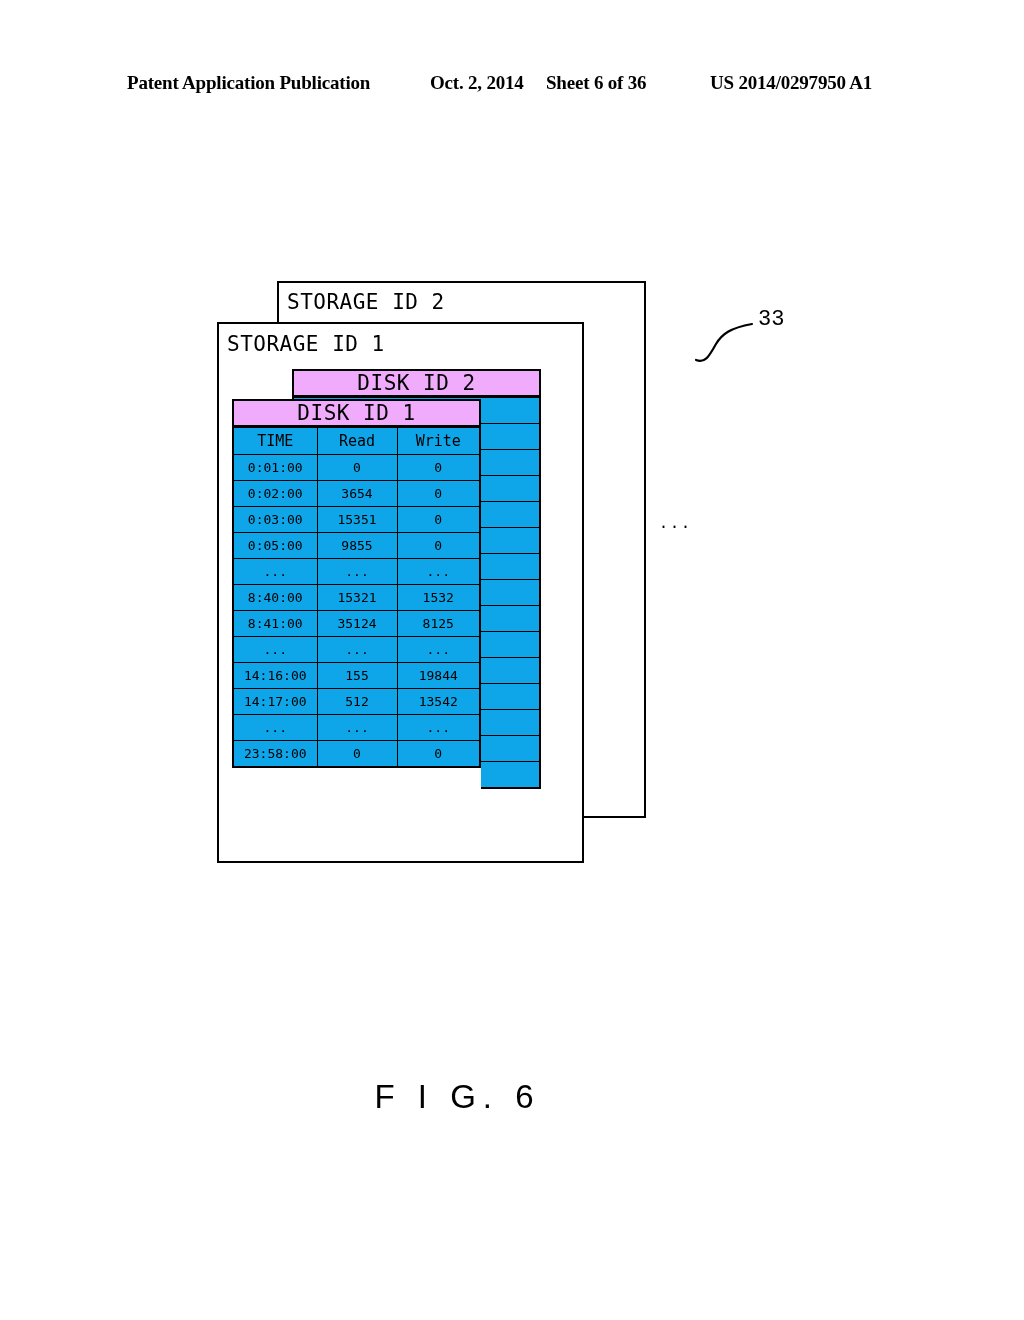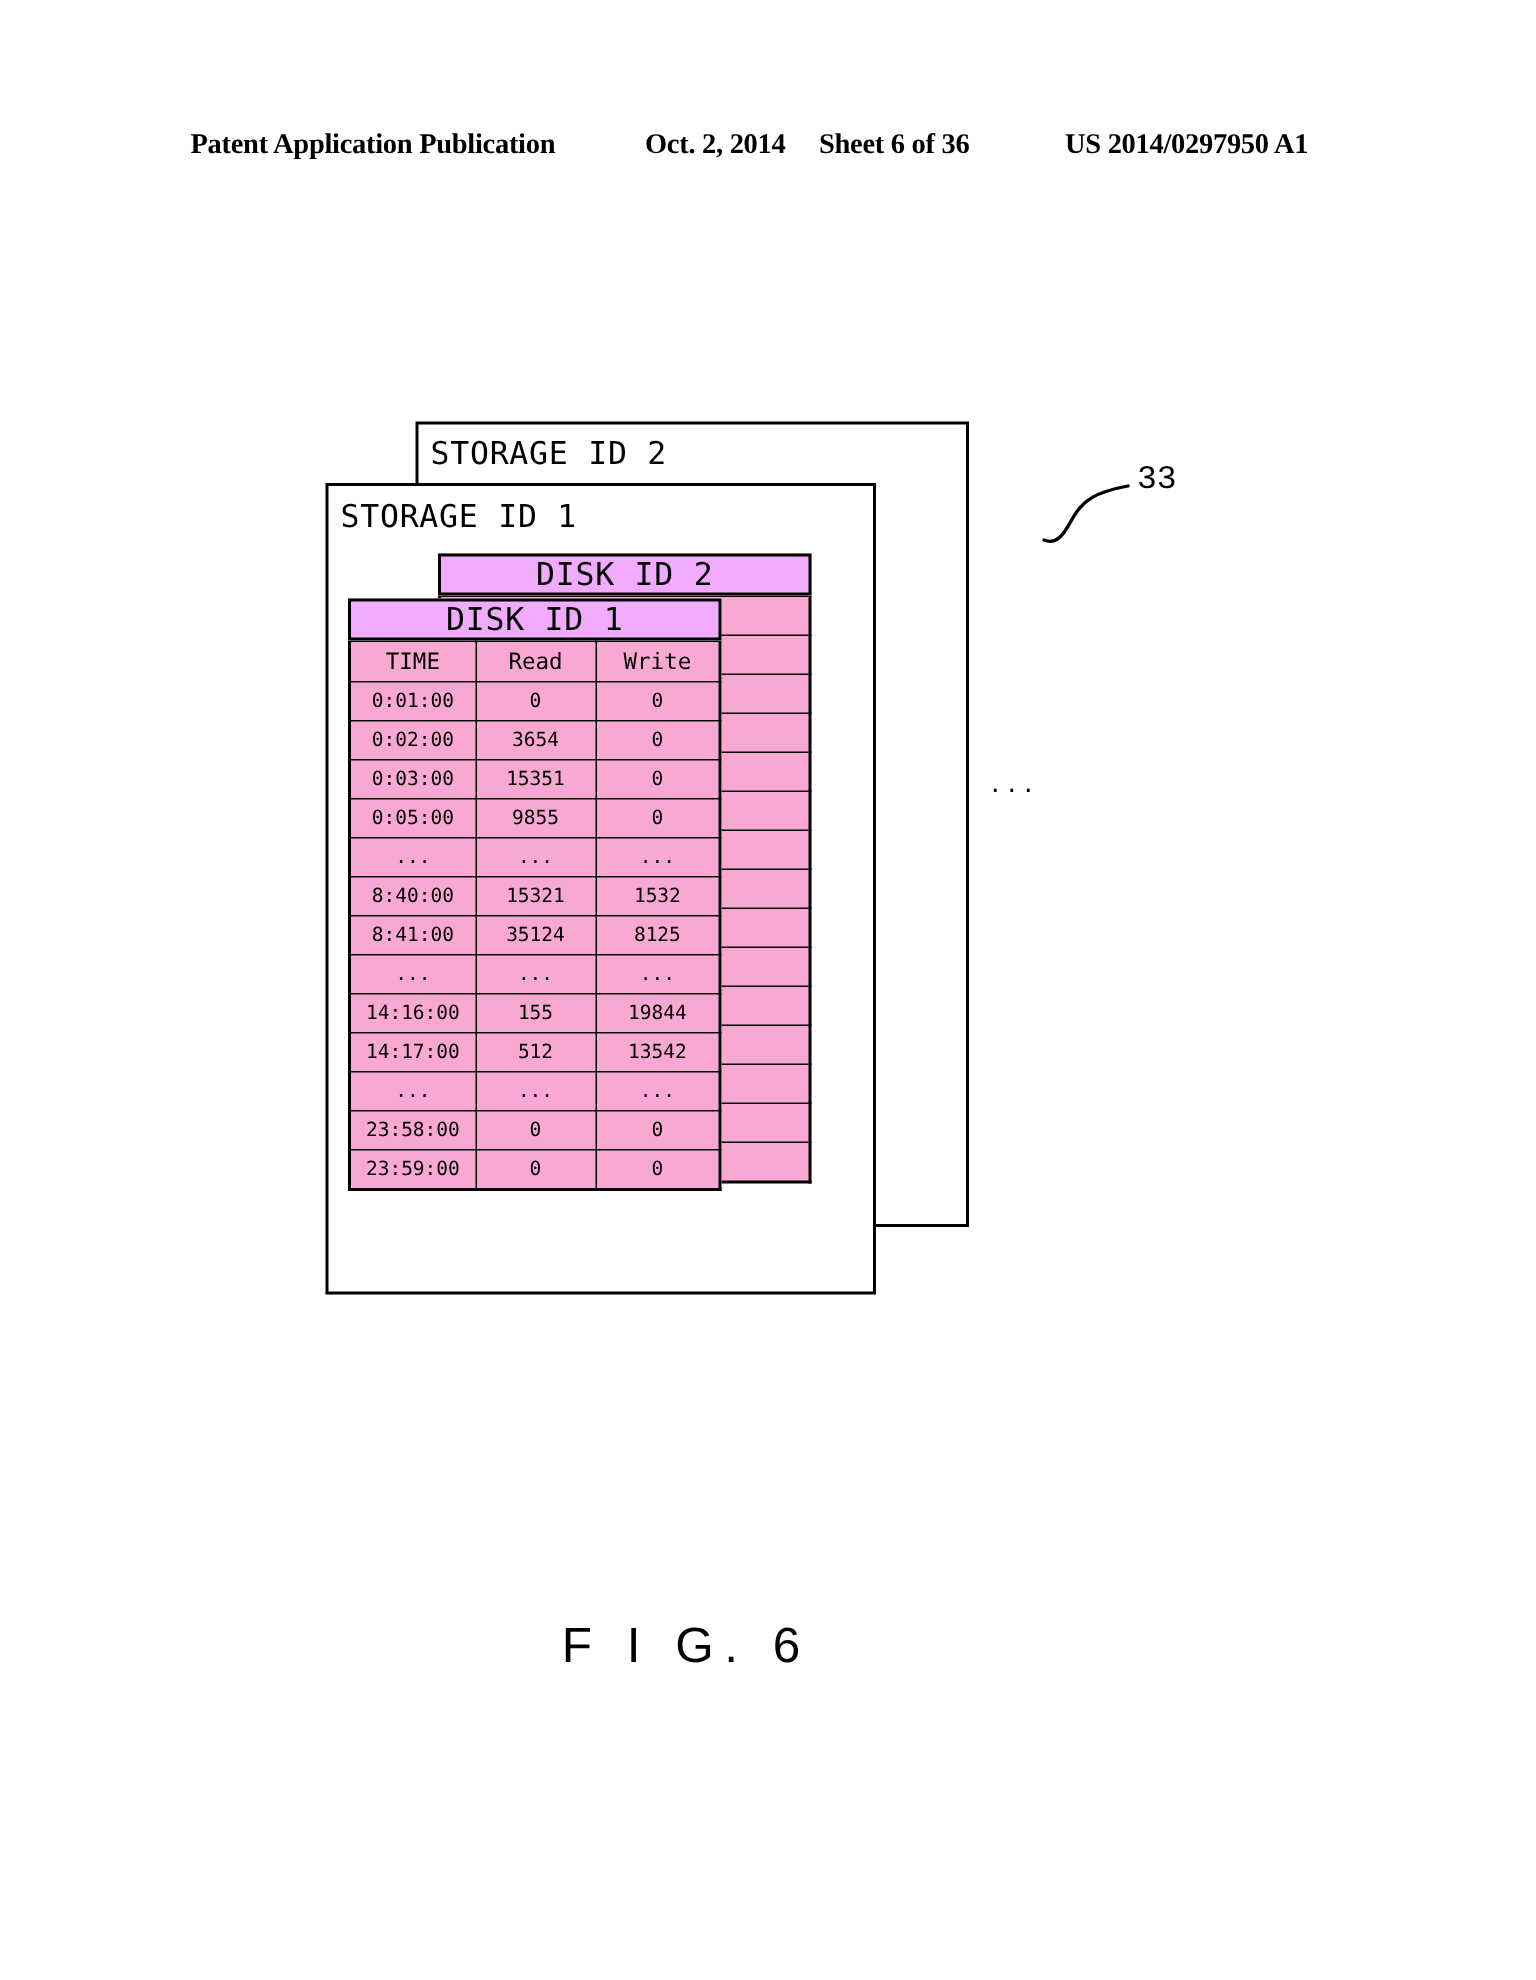--- a/index.html
+++ b/index.html
@@ -13,21 +13,21 @@
     position: relative;
     font-family: "Liberation Serif", serif;
     color: #000000;
     overflow: hidden;
   }
 
   
   #patent-header {
     position: absolute;
     left: 0;
-    top: 86px;
+    top: 72px;
     width: 828px;
     height: 26px;
   }
   #patent-header .hdr {
     position: absolute;
     font-family: "Liberation Serif", serif;
     font-weight: bold;
     font-size: 19px;
     letter-spacing: -0.2px;
     white-space: nowrap;
@@ -140,21 +140,21 @@
   }
   .grid td, .grid th {
     border: 1px solid #000;
     padding: 0;
     height: 25px;
     text-align: center;
     vertical-align: middle;
     font-family: "DejaVu Sans Mono", monospace;
     font-size: 13px;
     font-weight: normal;
-    background: #f9a8d4;
+    background: #0ea5e9;
     line-height: 1;
   }
   .grid th {
     font-size: 15px;
     height: 26px;
   }
   .grid tr td:first-child, .grid tr th:first-child { border-left: 0; }
   .grid tr td:last-child,  .grid tr th:last-child  { border-right: 0; }
   .grid tr:last-child td { border-bottom: 0; }
   .col-time  { width: 84px; }
@@ -344,25 +344,20 @@
           <tr>
             <td>...</td>
             <td>...</td>
             <td>...</td>
           </tr>
           <tr>
             <td>23:58:00</td>
             <td>0</td>
             <td>0</td>
           </tr>
-          <tr>
-            <td>23:59:00</td>
-            <td>0</td>
-            <td>0</td>
-          </tr>
         </tbody>
     </table>
   </div>
 
   <svg id="ref-33-leader" width="62" height="46" viewBox="0 0 62 46">
     <path d="M2 42 C 12 46, 16 36, 22 26 C 28 16, 36 10, 58 6" fill="none" stroke="#000" stroke-width="2.2" stroke-linecap="round"></path>
   </svg>
   <div id="ref-33-label">33</div>
 
 </div>

